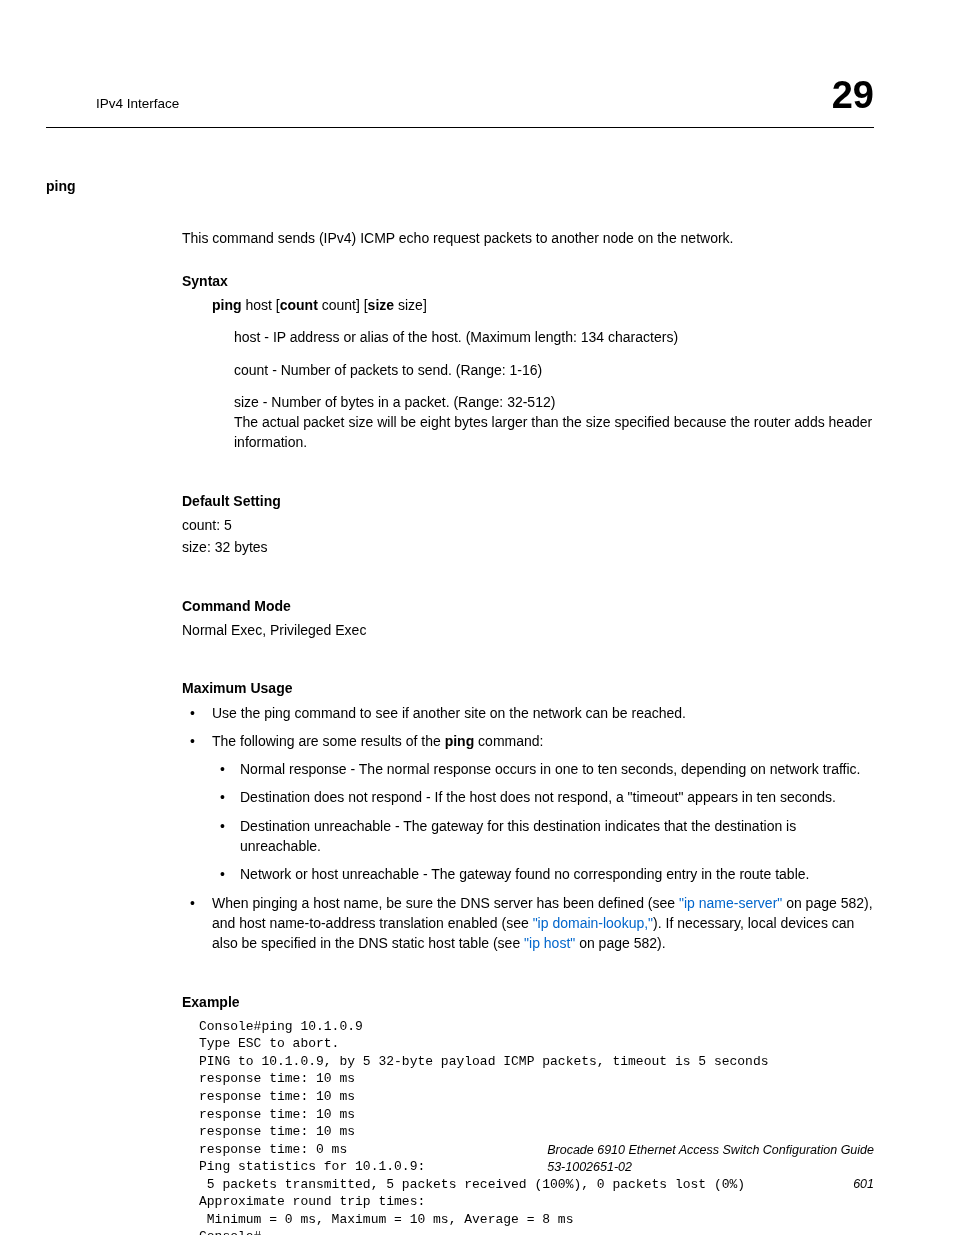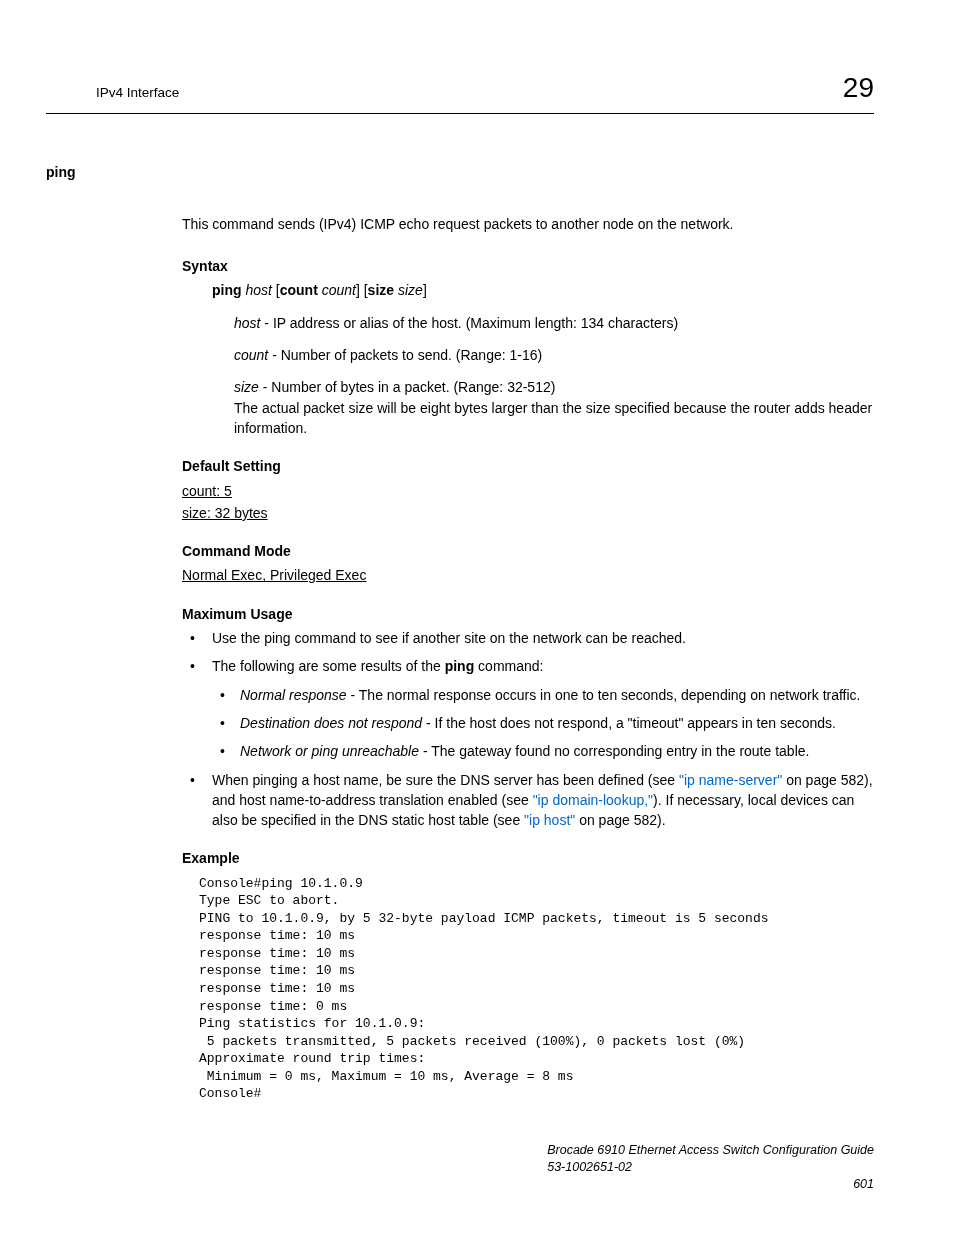--- a/index.html
+++ b/index.html
@@ -22,44 +22,44 @@
     align-items: baseline;
     border-bottom: 1px solid #000;
     padding-bottom: 4px;
     margin-bottom: 48px;
   }
   .header-left {
     font-size: 13.5px;
     padding-left: 50px;
   }
   .header-right {
-    font-size: 28px;
-    font-weight: 400;
+    font-size: 38px;
+    font-weight: 700;
     font-family: Arial, sans-serif;
   }
   .cmd-name {
     font-weight: bold;
     font-size: 14px;
     margin-bottom: 22px;
   }
   .content {
     margin-left: 136px;
   }
   .intro { margin-bottom: 22px; margin-top: 32px; }
   .sect-h {
     font-weight: bold;
-    margin-top: 18px;
+    margin-top: 38px;
     margin-bottom: 4px;
   }
   .sect-h.first { margin-top: 0; }
   .syntax-line { margin-left: 30px; margin-bottom: 12px; }
   .param { margin-left: 52px; margin-bottom: 12px; }
-  .ital { font-style: italic; }
+  .ital { }
   .bold { font-weight: bold; }
-  .plain-block { margin-bottom: 2px; text-decoration: underline; }
+  .plain-block { margin-bottom: 2px; }
   ul.outer { list-style: none; margin-top: 4px; }
   ul.outer > li {
     position: relative;
     padding-left: 30px;
     margin-bottom: 8px;
   }
   ul.outer > li::before {
     content: "•";
     position: absolute;
     left: 8px;
@@ -134,21 +134,22 @@
     <div class="plain-block">Normal Exec, Privileged Exec</div>
 
     <div class="sect-h">Maximum Usage</div>
     <ul class="outer">
       <li><span>Use the ping command to see if another site on the network can be reached.</span></li>
       <li>
         <span>The following are some results of the </span><span class="bold">ping</span><span> command:</span>
         <ul class="inner">
           <li><span class="ital">Normal response</span><span> - The normal response occurs in one to ten seconds, depending on network traffic.</span></li>
           <li><span class="ital">Destination does not respond</span><span> - If the host does not respond, a "timeout" appears in ten seconds.</span></li>
-          <li><span class="ital">Network or ping unreachable</span><span> - The gateway found no corresponding entry in the route table.</span></li>
+          <li><span class="ital">Destination unreachable</span><span> - The gateway for this destination indicates that the destination is unreachable.</span></li>
+          <li><span class="ital">Network or host unreachable</span><span> - The gateway found no corresponding entry in the route table.</span></li>
         </ul>
       </li>
       <li>
         <span>When pinging a host name, be sure the DNS server has been defined (see </span><span class="link">"ip name-server"</span><span> on page 582), and host name-to-address translation enabled (see </span><span class="link">"ip domain-lookup,"</span><span>). If necessary, local devices can also be specified in the DNS static host table (see </span><span class="link">"ip host"</span><span> on page 582).</span>
       </li>
     </ul>
 
     <div class="sect-h">Example</div>
     <div class="code">Console#ping 10.1.0.9
 Type ESC to abort.

